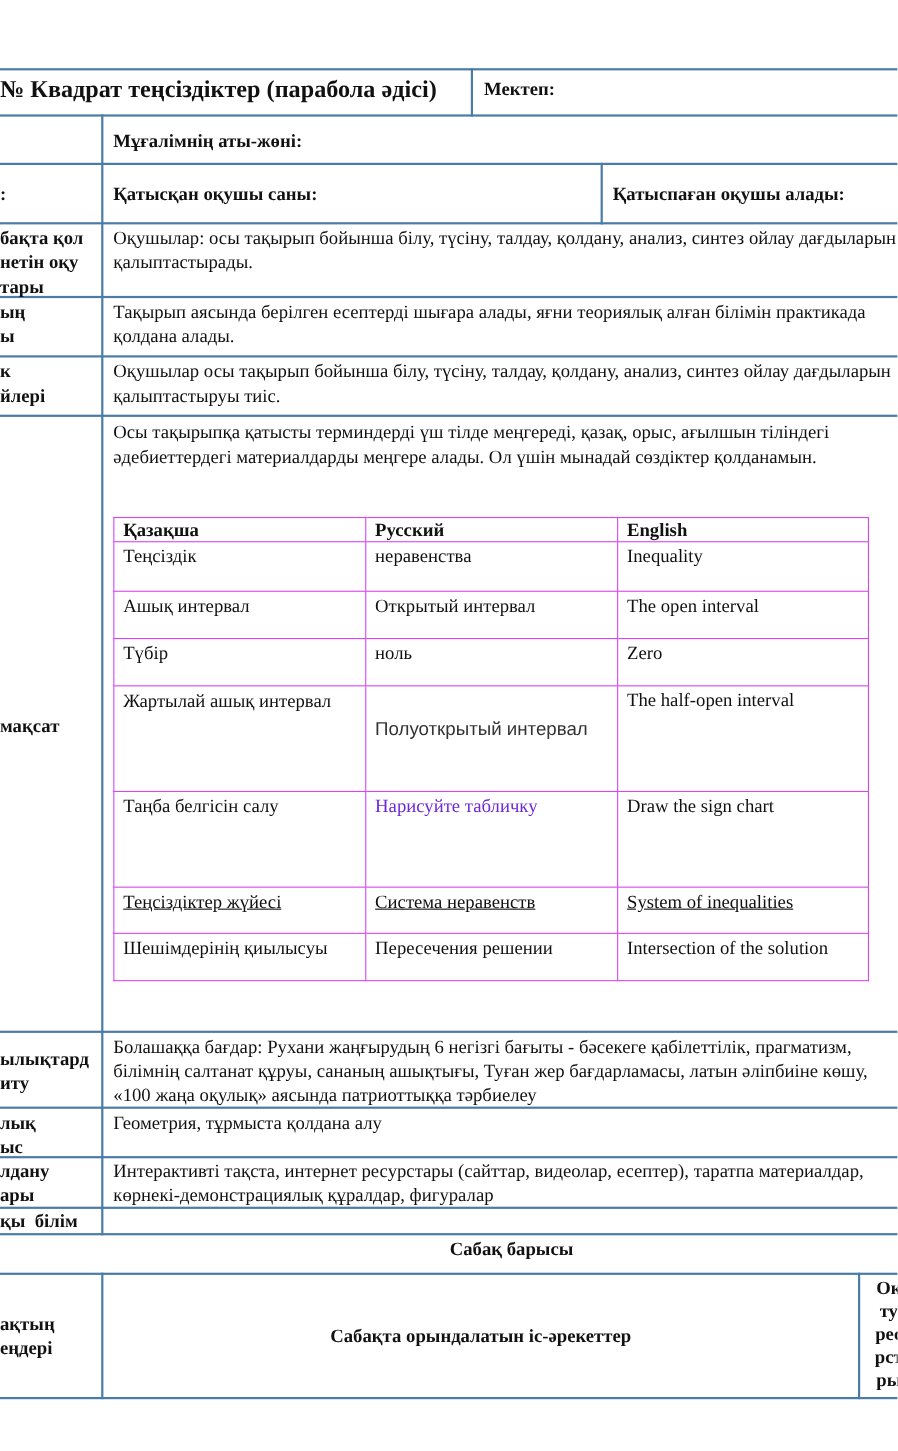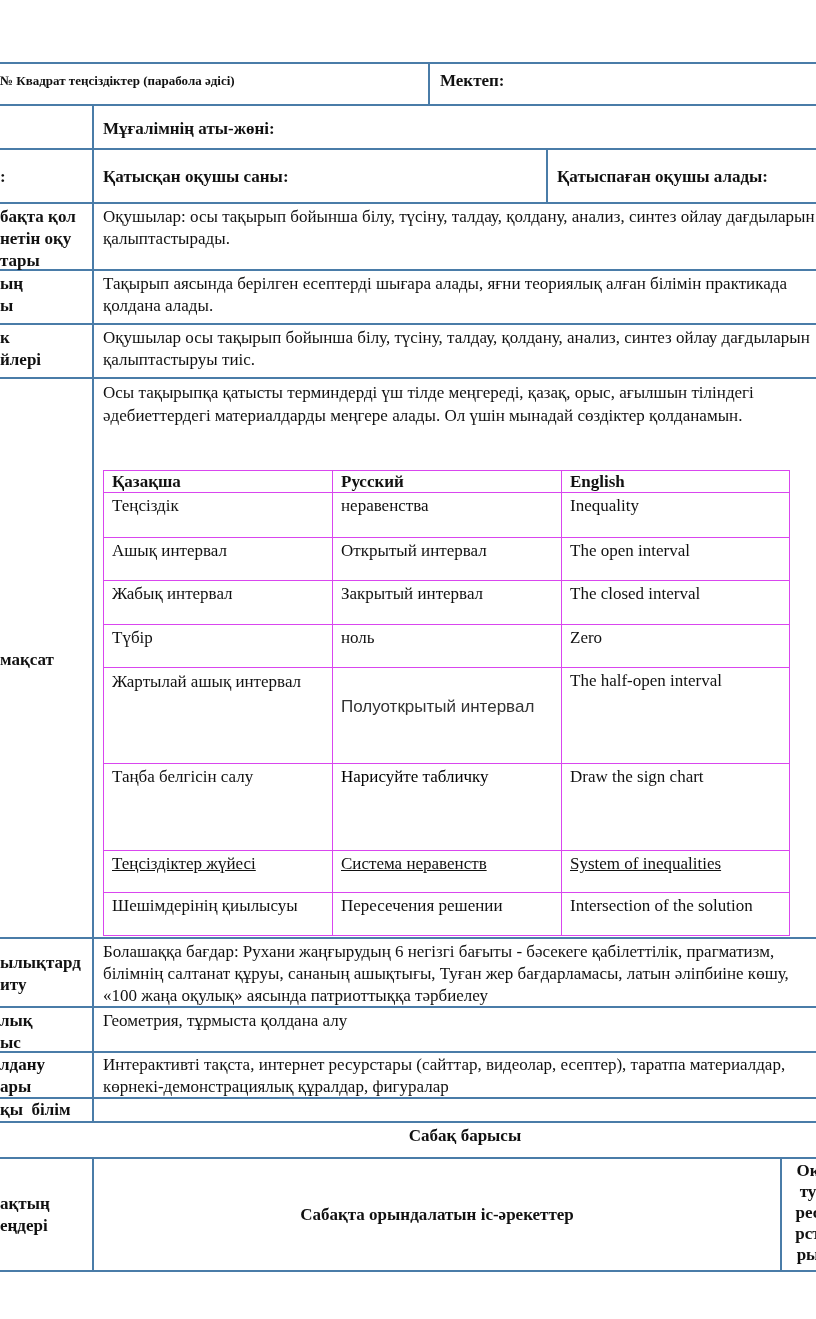--- a/index.html
+++ b/index.html
@@ -8,21 +8,21 @@
   .abs { position: absolute; box-sizing: border-box; }
   .hl { position: absolute; height: 2px; background: #4a7ca8; }
   .vl { position: absolute; width: 2px; background: #4a7ca8; }
   .txt { line-height: 22px; }
   .lbl { font-weight: bold; line-height: 22px; }
   
   .vt { position: absolute; left: 103px; top: 470px; width: 687px; border-collapse: collapse; }
   .vt td { border: 1px solid #d946ef; vertical-align: top; padding: 1px 8px 0 8px; font-size: 17px; line-height: 24px; }
   .vt .hd td { font-weight: bold; height: 20px; line-height: 20px; }
   .sans { font-family: "Liberation Sans", sans-serif; font-size: 17px; line-height: 26px; color: #333; }
-  .grey { color: #000000; }
+  .grey { color: #6d28d9; }
   .center { text-align: center; }
 </style>
 </head>
 <body>
 
 <div class="hl" style="left:0;top:62px;width:816px;"></div>
 <div class="hl" style="left:0;top:104px;width:816px;"></div>
 <div class="hl" style="left:0;top:148px;width:816px;"></div>
 <div class="hl" style="left:0;top:202px;width:816px;"></div>
 <div class="hl" style="left:0;top:269px;width:816px;"></div>
@@ -35,21 +35,21 @@
 <div class="hl" style="left:0;top:1121px;width:816px;"></div>
 <div class="hl" style="left:0;top:1157px;width:816px;"></div>
 <div class="hl" style="left:0;top:1270px;width:816px;"></div>
 
 <div class="vl" style="left:428px;top:62px;height:44px;"></div>
 <div class="vl" style="left:92px;top:104px;height:1019px;"></div>
 <div class="vl" style="left:546px;top:148px;height:56px;"></div>
 <div class="vl" style="left:92px;top:1157px;height:115px;"></div>
 <div class="vl" style="left:780px;top:1157px;height:115px;"></div>
 
-<div class="abs lbl" style="left:0;top:70px;font-size:13px;">№ Квадрат теңсіздіктер (парабола әдісі)</div>
+<div class="abs lbl" style="left:0;top:70px;font-size:22px;">№ Квадрат теңсіздіктер (парабола әдісі)</div>
 <div class="abs lbl" style="left:440px;top:70px;">Мектеп:</div>
 <div class="abs lbl" style="left:103px;top:118px;">Мұғалімнің аты-жөні:</div>
 <div class="abs lbl" style="left:0;top:166px;">:</div>
 <div class="abs lbl" style="left:103px;top:166px;">Қатысқан оқушы саны:</div>
 <div class="abs lbl" style="left:557px;top:166px;">Қатыспаған оқушы алады:</div>
 
 <div class="abs lbl" style="left:0;top:206px;white-space:pre;">бақта қол
 нетін оқу
 тары</div>
 <div class="abs txt" style="left:103px;top:206px;width:712px;">Оқушылар:  осы тақырып бойынша білу, түсіну, талдау, қолдану, анализ, синтез ойлау дағдыларын қалыптастырады.</div>
@@ -74,25 +74,20 @@
   </tr>
   <tr style="height:45px;">
     <td>Теңсіздік</td>
     <td>неравенства</td>
     <td>Inequality</td>
   </tr>
   <tr style="height:43px;">
     <td>Ашық интервал</td>
     <td>Открытый интервал</td>
     <td>The open interval</td>
-  </tr>
-  <tr style="height:44px;">
-    <td>Жабық интервал</td>
-    <td>Закрытый интервал</td>
-    <td>The closed interval</td>
   </tr>
   <tr style="height:43px;">
     <td>Түбір</td>
     <td>ноль</td>
     <td>Zero</td>
   </tr>
   <tr style="height:96px;">
     <td style="line-height:26px;">Жартылай ашық интервал</td>
     <td style="vertical-align:top;padding-top:26px;"><span class="sans">Полуоткрытый интервал</span></td>
     <td>The half-open interval</td>

